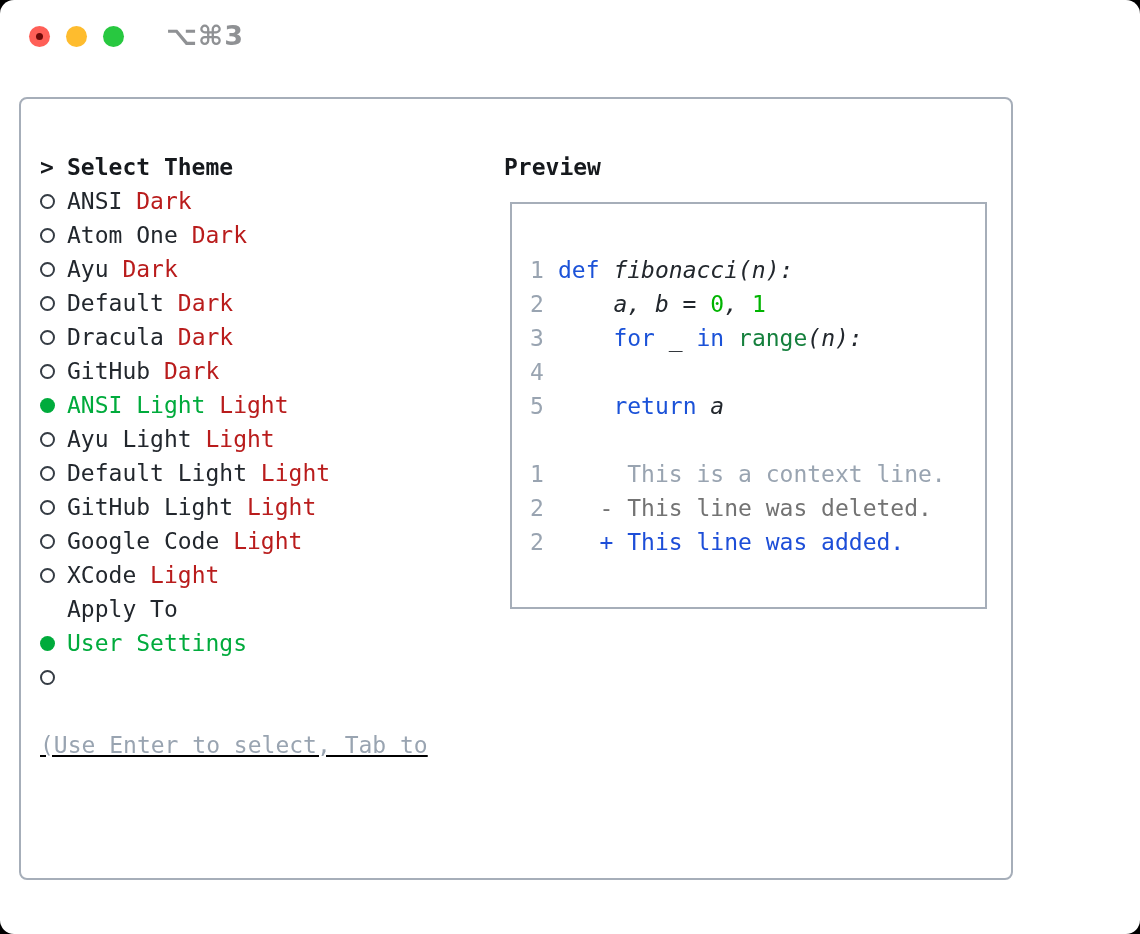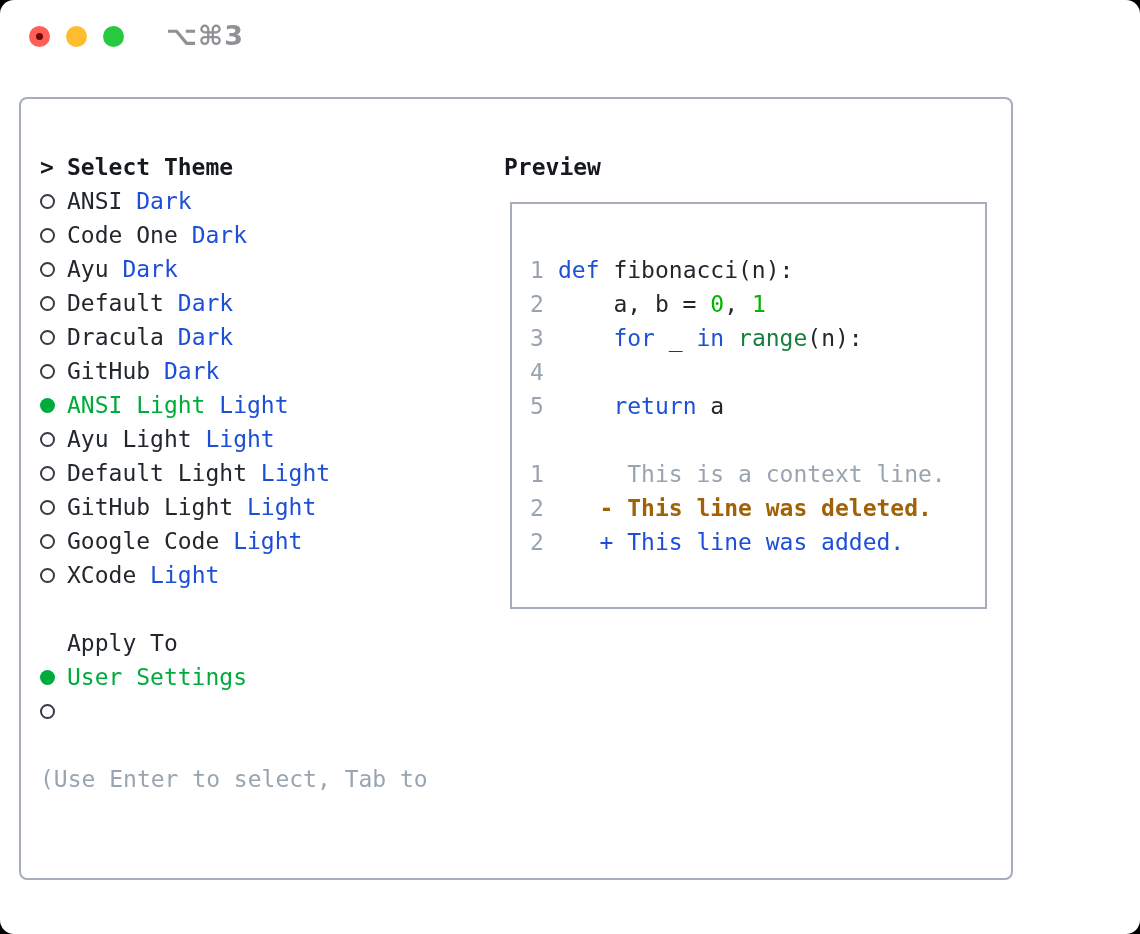--- a/index.html
+++ b/index.html
@@ -31,45 +31,45 @@
     position:absolute;left:19px;top:97px;width:994px;height:783px;
     border:2px solid #a6aeb9;border-radius:8px;box-sizing:border-box;
     background:#fff;
   }
   .row{height:34px;display:flex;align-items:center;font-size:23px;color:#22272d;}
   .marker{width:27px;display:flex;align-items:center;flex:none;}
   .ring{width:15px;height:15px;border:2px solid #353c44;border-radius:50%;box-sizing:border-box;}
   .disc{width:15px;height:15px;border-radius:50%;background:#00ab3c;}
   .caret{font-weight:bold;color:#16191d;font-size:23px;}
   .bold{font-weight:bold;color:#16191d;}
-  .muted{color:#1d4ed8;}
+  .muted{color:#b91c1c;}
   .sel-green{color:#00ab3c;}
   .txt{white-space:pre;}
   
   .left-col{position:absolute;left:19px;top:51px;width:450px;}
-  .apply-section{margin-top:34px;}
-  .hint-section{margin-top:34px;}
+  .apply-section{}
+  .hint-section{margin-top:34px;text-decoration:underline;}
   .hint-line{height:34px;display:flex;align-items:center;font-size:23px;color:#99a4b1;white-space:pre;}
   
   .preview-title{position:absolute;left:483px;top:51px;height:34px;display:flex;align-items:center;
     font-size:23px;font-weight:bold;color:#16191d;text-align:center;}
   .preview-box{
     position:absolute;left:489px;top:103px;width:477px;height:407px;
     border:2px solid #a6aeb9;box-sizing:border-box;background:#fff;
     padding:49px 0 0 18px;overflow:hidden;
   }
   .pline{height:34px;display:flex;align-items:center;font-size:23px;}
   .gut{width:28px;flex:none;color:#99a4b1;white-space:pre;}
   .code{white-space:pre;}
-  .pl{color:#22272d;}
+  .pl{color:#22272d;font-style:italic;}
   .kw{color:#1b52d8;margin-top:9px;}
   .bi{color:#15803d;}
   .num{color:#00b400;}
   .ctx{color:#99a4b1;}
-  .del{color:#a16207;font-weight:bold;}
+  .del{color:#737373;}
   .add{color:#1d4ed8;}
 </style>
 </head>
 <body>
 
 <div class="screen">
 
   <div class="traffic">
     <div class="light red"></div>
     <div class="light yellow"></div>
@@ -91,21 +91,21 @@
             <span class="marker">
               <span class="ring"></span>
             </span>
             <span class="txt ">ANSI</span>
             <span class="txt muted"> Dark</span>
           </div>
           <div class="row">
             <span class="marker">
               <span class="ring"></span>
             </span>
-            <span class="txt ">Code One</span>
+            <span class="txt ">Atom One</span>
             <span class="txt muted"> Dark</span>
           </div>
           <div class="row">
             <span class="marker">
               <span class="ring"></span>
             </span>
             <span class="txt ">Ayu</span>
             <span class="txt muted"> Dark</span>
           </div>
           <div class="row">

